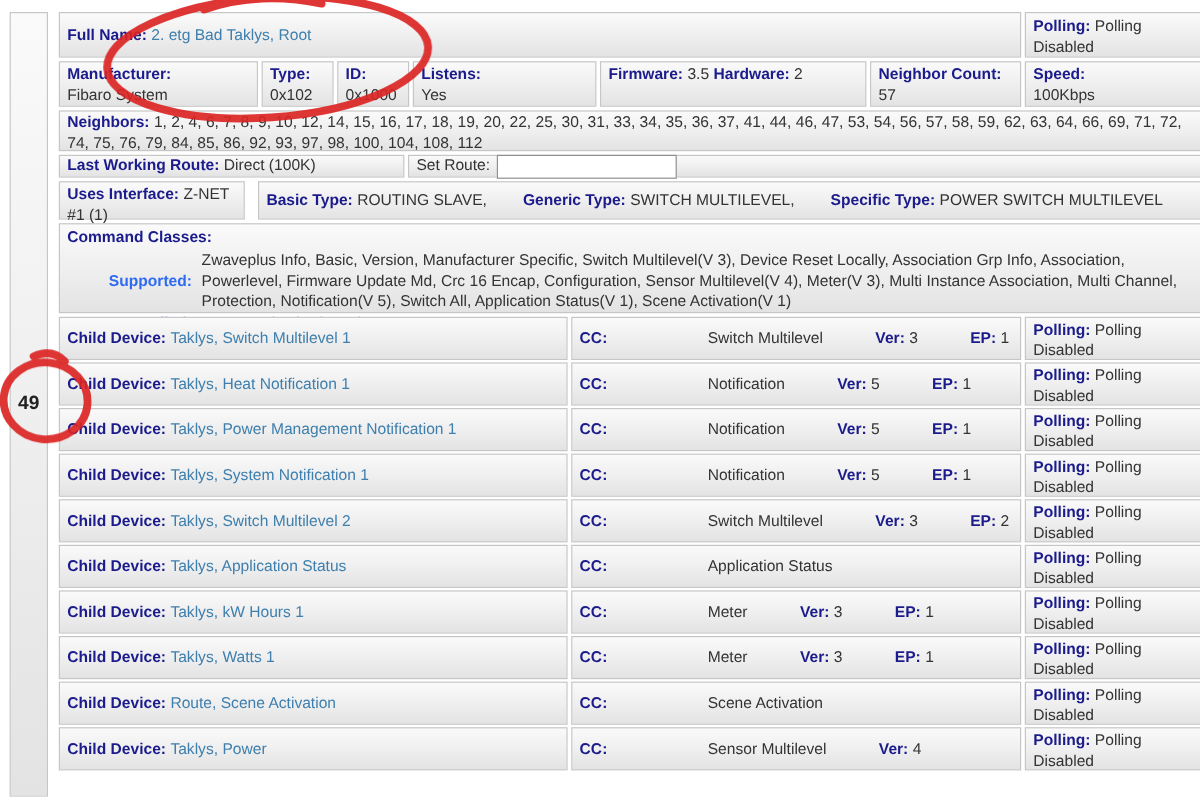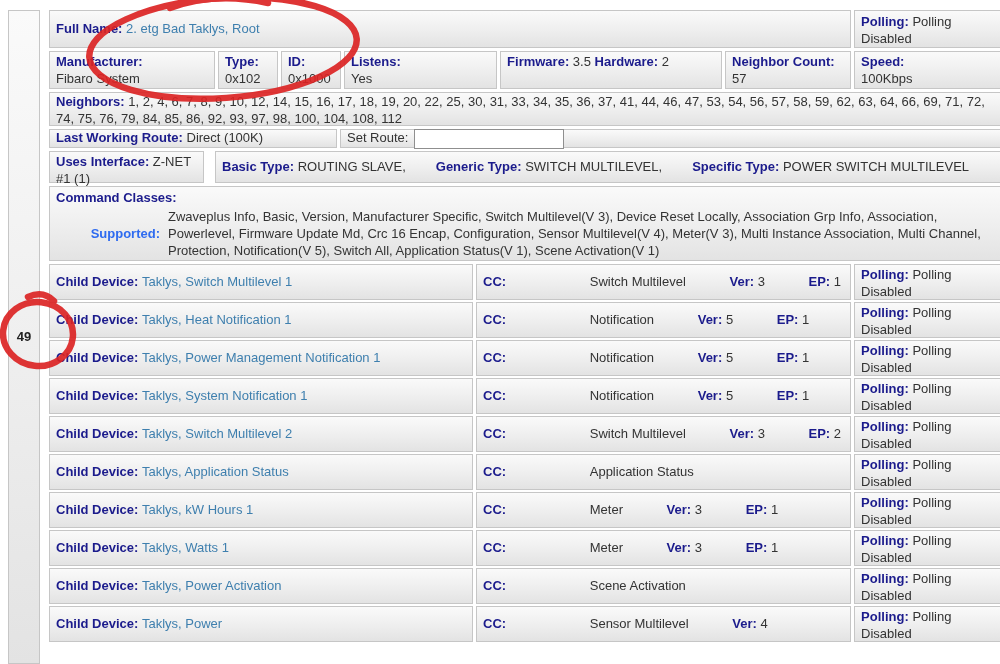--- a/index.html
+++ b/index.html
@@ -11,21 +11,21 @@
   .cell {
     background: linear-gradient(180deg, #fafafa 0%, #eeeeee 55%, #e3e3e3 100%);
     border: 1px solid #c6c6c6;
     padding: 2px 6px;
     line-height: 1.3;
   }
 
   .node-cell {
     width: 32px; flex: 0 0 32px; margin-right: 9px;
     display: flex; align-items: center; justify-content: center;
-    font-weight: bold; font-size: 13px; color: #222;
+    font-weight: bold; font-size: 16px; color: #222;
     height: 654px;
   }
 
   .main { flex: 1 1 auto; display: flex; flex-direction: column; }
 
   .trow { display: flex; gap: 3px; margin-bottom: 3px; }
   .trow > .cell { min-width: 0; }
 
   .lbl { font-weight: bold; color: var(--label-navy, #1b1b8c); }
   .link { color: var(--link-blue, #3e7fae); text-decoration: none; cursor: pointer; }
@@ -336,21 +336,21 @@
     </div>
     <div class="cell polling-cell">
       <span class="lbl">Polling:</span>
       <span class="val">Polling Disabled</span>
     </div>
   </div>
 
   <div class="trow child-row">
     <div class="cell child-cell vcenter">
       <span class="lbl">Child Device:</span>&nbsp;
-      <a class="link">Taklys, Power Activation</a>
+      <a class="link">Route, Scene Activation</a>
     </div>
     <div class="cell cc-cell vcenter">
       <span class="lbl">CC:</span>&nbsp;
       <span class="val">Scene Activation</span>
       
       
     </div>
     <div class="cell polling-cell">
       <span class="lbl">Polling:</span>
       <span class="val">Polling Disabled</span>

